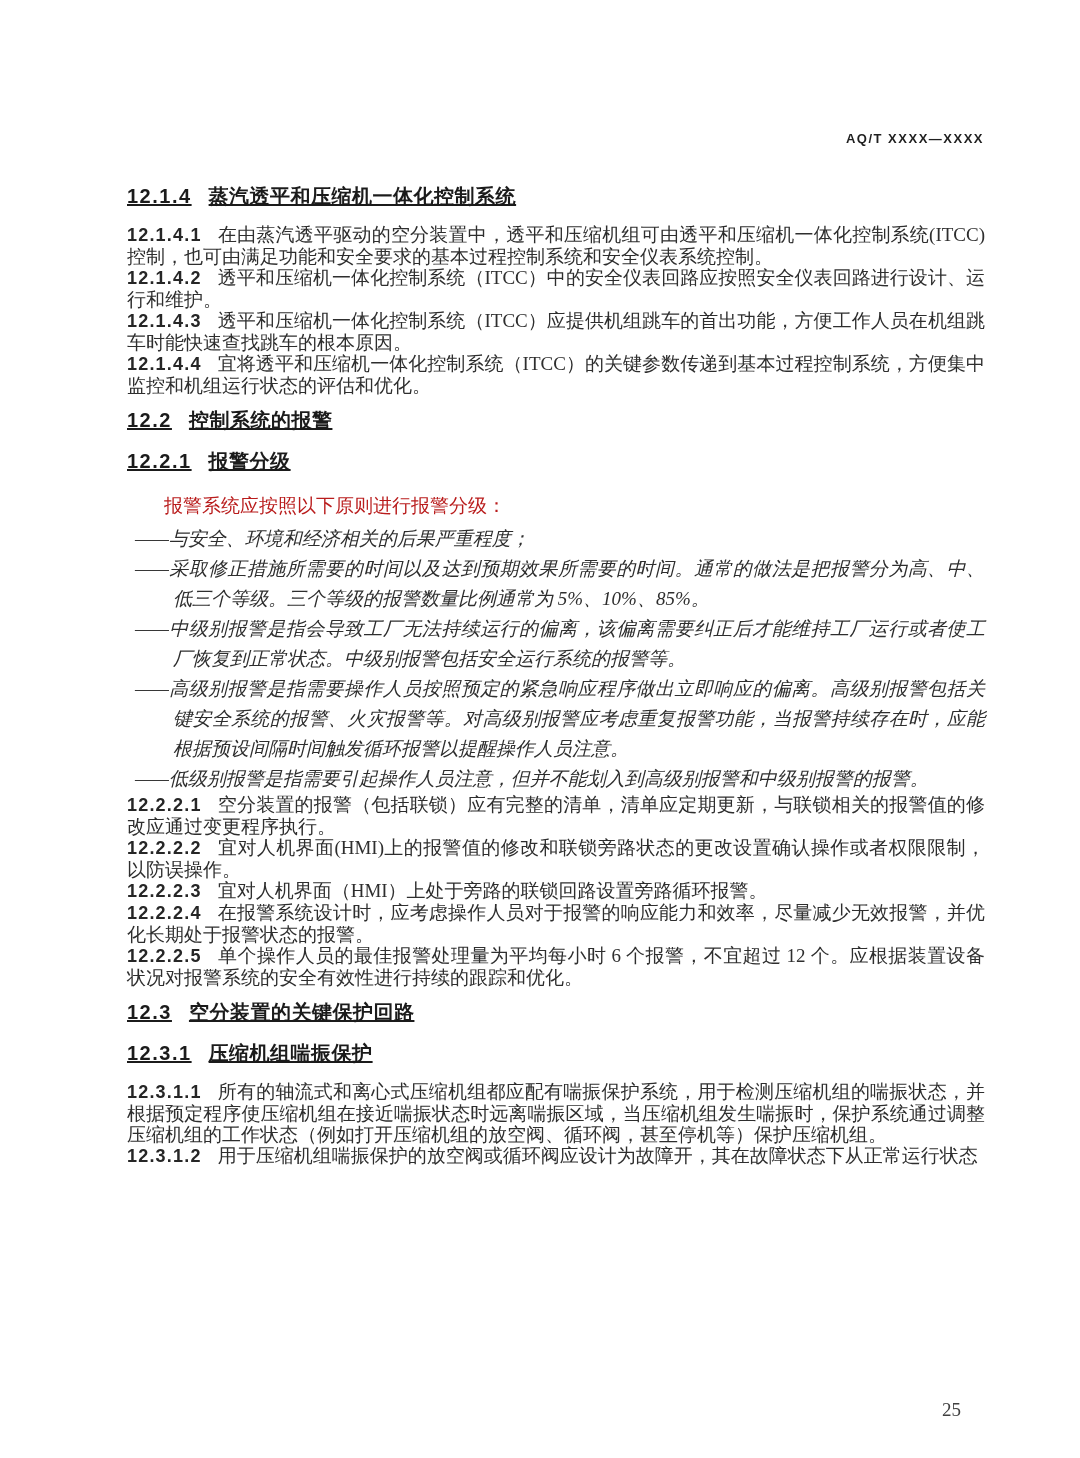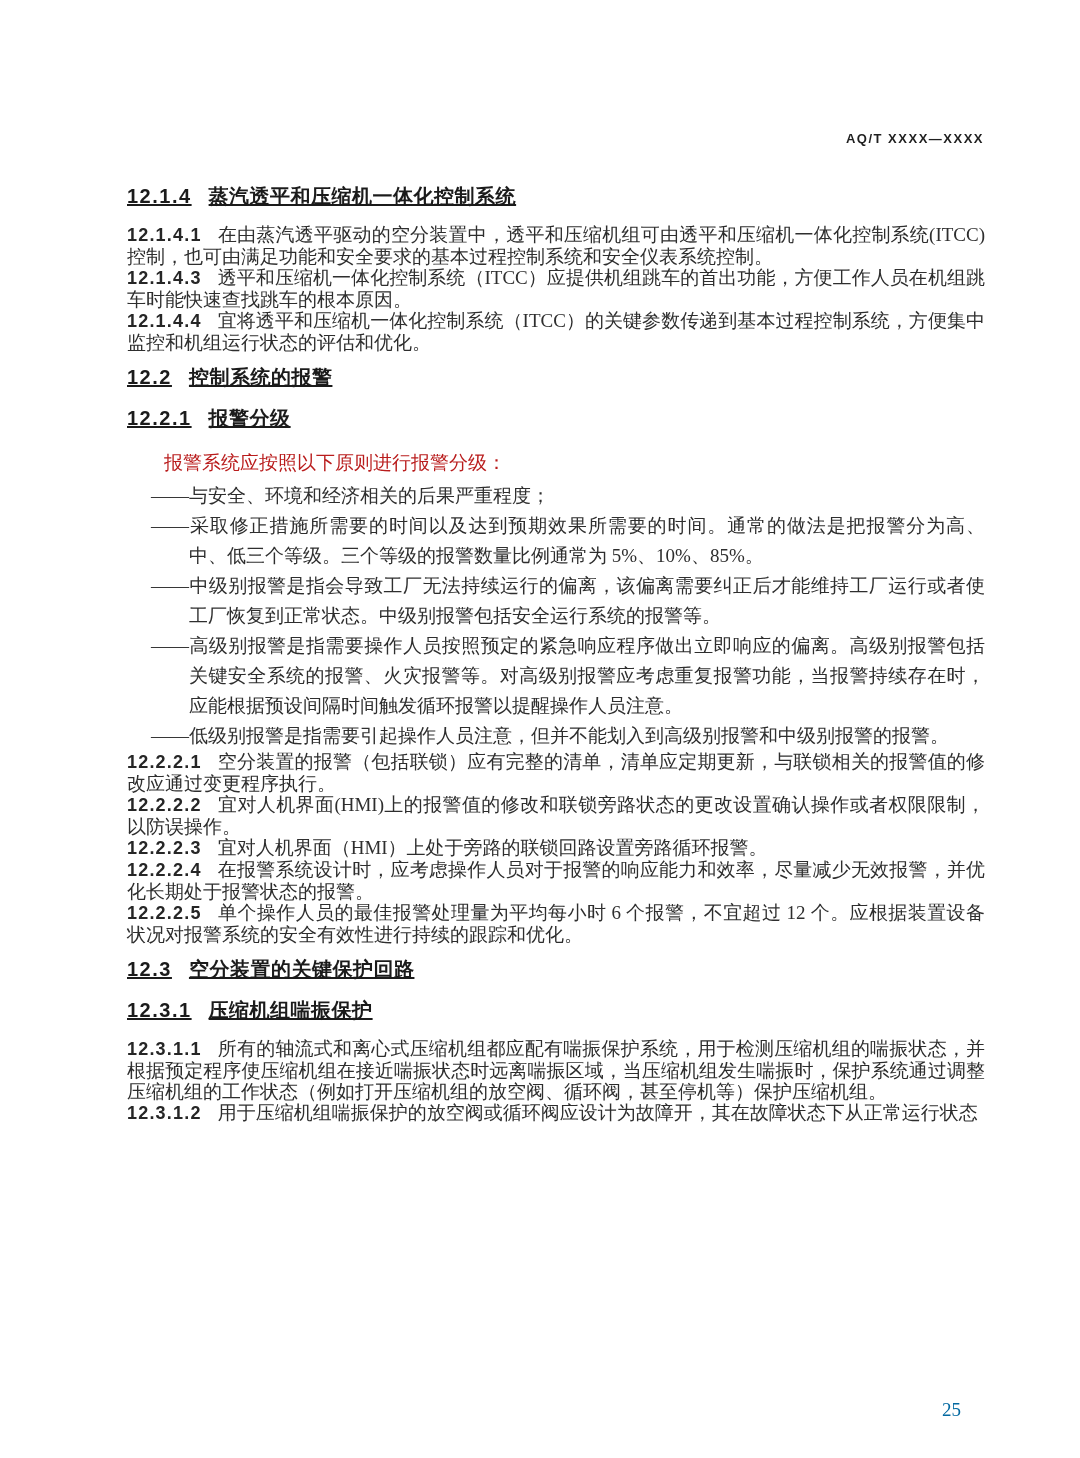--- a/index.html
+++ b/index.html
@@ -77,42 +77,44 @@
   ul.dash-list {
     list-style: none;
     margin: 2px 0 0 0;
     padding: 0;
   }
   ul.dash-list li {
     font-size: 19px;
     line-height: 30px;
     text-align: justify;
     color: #2e2e2e;
-    margin: 0 0 0 24px;
+    margin: 0 0 0 8px;
     padding-left: 38px;
     text-indent: -38px;
+    font-style: italic;
   }
   .page-number {
     position: absolute;
     top: 1399px;
     right: 119px;
     font-size: 19px;
-    color: #0369a1;
+    color: #404040;
     font-family: "Liberation Serif", "DejaVu Serif", serif;
   }
 </style>
 </head>
 <body>
 
 <div class="page">
   <div class="doc-code">AQ/T XXXX—XXXX</div>
 
   <div class="content" id="content">
       <div class="heading"><span class="hnum">12.1.4</span><span>蒸汽透平和压缩机一体化控制系统</span></div>
       <p class="clause"><span class="cnum">12.1.4.1</span><span>在由蒸汽透平驱动的空分装置中，透平和压缩机组可由透平和压缩机一体化控制系统(ITCC) 控制，也可由满足功能和安全要求的基本过程控制系统和安全仪表系统控制。</span></p>
+      <p class="clause"><span class="cnum">12.1.4.2</span><span>透平和压缩机一体化控制系统（ITCC）中的安全仪表回路应按照安全仪表回路进行设计、运行和维护。</span></p>
       <p class="clause"><span class="cnum">12.1.4.3</span><span>透平和压缩机一体化控制系统（ITCC）应提供机组跳车的首出功能，方便工作人员在机组跳车时能快速查找跳车的根本原因。</span></p>
       <p class="clause"><span class="cnum">12.1.4.4</span><span>宜将透平和压缩机一体化控制系统（ITCC）的关键参数传递到基本过程控制系统，方便集中监控和机组运行状态的评估和优化。</span></p>
       <div class="heading"><span class="hnum">12.2</span><span>控制系统的报警</span></div>
       <div class="heading"><span class="hnum">12.2.1</span><span>报警分级</span></div>
       <p class="para-indent">报警系统应按照以下原则进行报警分级：</p>
       <ul class="dash-list">
         <li>——与安全、环境和经济相关的后果严重程度；</li>
         <li>——采取修正措施所需要的时间以及达到预期效果所需要的时间。通常的做法是把报警分为高、中、低三个等级。三个等级的报警数量比例通常为 5%、10%、85%。</li>
         <li>——中级别报警是指会导致工厂无法持续运行的偏离，该偏离需要纠正后才能维持工厂运行或者使工厂恢复到正常状态。中级别报警包括安全运行系统的报警等。</li>
         <li>——高级别报警是指需要操作人员按照预定的紧急响应程序做出立即响应的偏离。高级别报警包括关键安全系统的报警、火灾报警等。对高级别报警应考虑重复报警功能，当报警持续存在时，应能根据预设间隔时间触发循环报警以提醒操作人员注意。</li>

